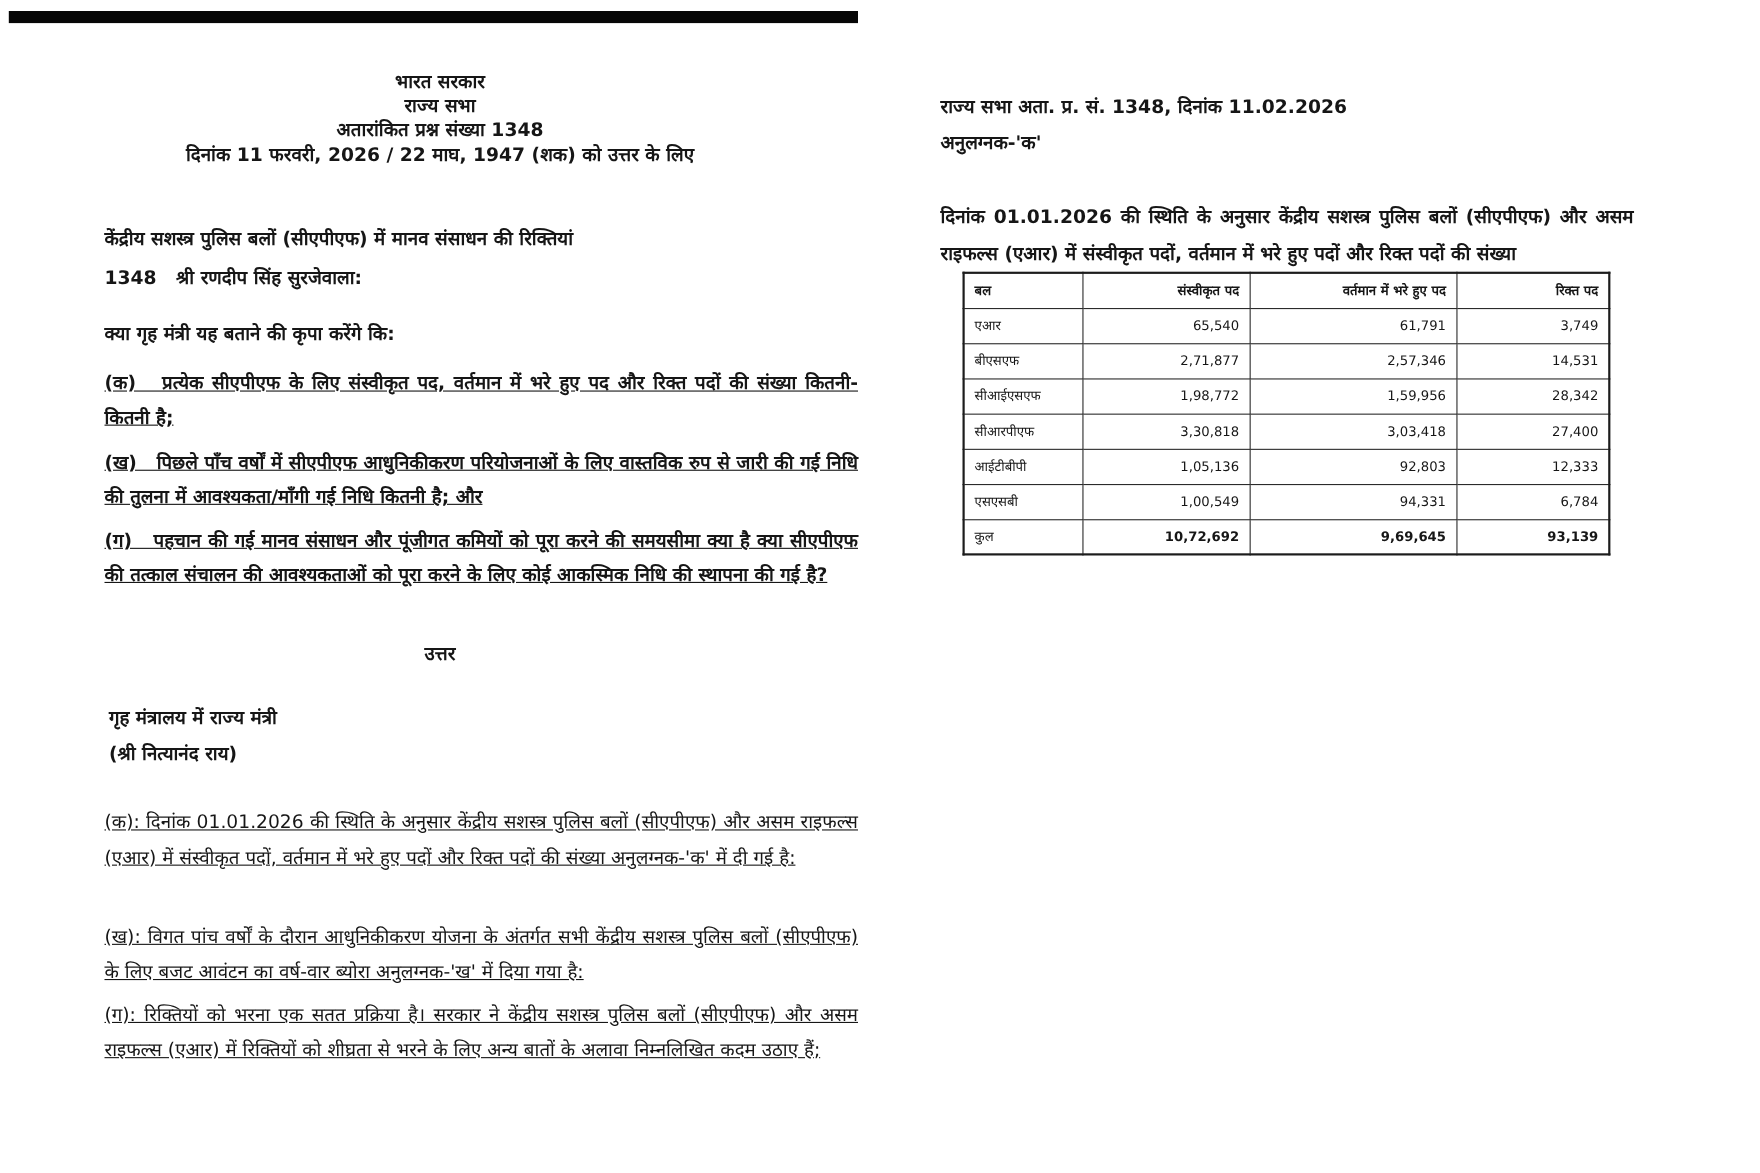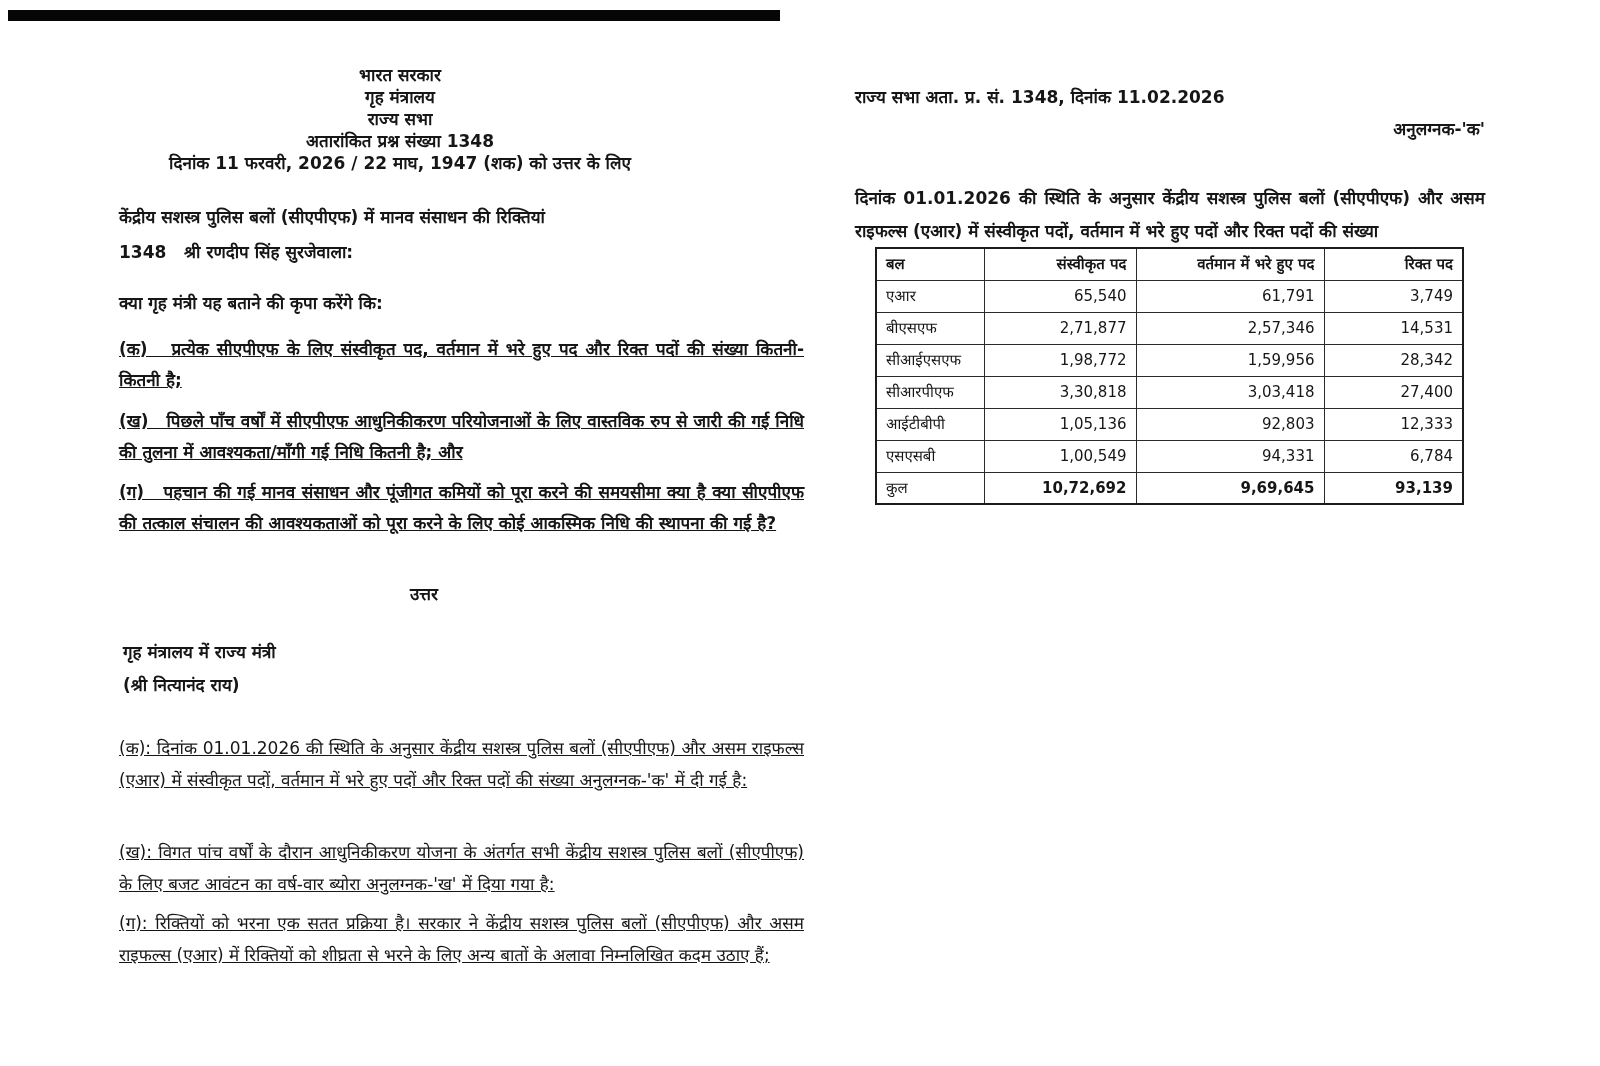--- a/index.html
+++ b/index.html
@@ -8,47 +8,47 @@
   .stage { position:relative; width:1600px; height:1066px; background:#ffffff;padding-left:36px; }
 
   
   .left-page { position:absolute; left:0; top:0; width:800px; height:1066px; }
   .scan-bar { position:absolute; left:8px; top:10px; width:772px; height:11px; background:#060606; }
 
   .lp-header { position:absolute; left:95px; top:64px; width:610px; text-align:center;
     font-weight:bold; font-size:17px; line-height:22px; }
   .lp-header div { white-space:nowrap; }
 
-  .blk { position:absolute; left:95px; width:685px; font-size:17px;margin-left:24px; }
+  .blk { position:absolute; left:95px; width:685px; font-size:17px; }
   .bold { font-weight:bold; }
   .just { text-align:justify; line-height:31px;text-decoration:underline; }
 
   .lp-subject      { top:205px; }
   .lp-qnum         { top:240px; }
   .lp-intro        { top:291px; }
   .lp-qpara-a      { top:334px; }
   .lp-qpara-b      { top:406px; }
   .lp-qpara-c      { top:477px; }
   .lp-answer-head  { top:582px; width:610px; text-align:center; }
   .lp-minister-1   { top:640px; left:99px; }
   .lp-minister-2   { top:673px; left:99px; }
   .lp-apara-a      { top:733px; line-height:31.5px; }
   .lp-apara-b      { top:837px; line-height:31.5px; }
   .lp-apara-c      { top:908px; line-height:31.5px; }
 
   
   .right-page { position:absolute; left:855px; top:0; width:630px; height:1066px; }
   .rp-ref   { position:absolute; top:85px;  left:0; width:630px; text-align:left; font-weight:bold; font-size:17px; }
-  .rp-annex { position:absolute; top:117px; left:0; width:630px; text-align:right; font-weight:bold; font-size:17px; }
+  .rp-annex { position:absolute; top:117px; left:0; width:630px; font-weight:bold; font-size:17px; }
   .rp-title { position:absolute; top:182px; left:0; width:630px; font-weight:bold; font-size:17px;
     line-height:33px; text-align:justify; }
 
   .rp-table-wrap { position:absolute; top:247px; left:20px; }
   table.annex { border-collapse:collapse; width:587px; table-layout:fixed;
-    font-size:15px; border:2px solid #1c1c1c; }
+    font-size:12px; border:2px solid #1c1c1c; }
   table.annex col.c0 { width:108px; }
   table.annex col.c1 { width:152px; }
   table.annex col.c2 { width:188px; }
   table.annex col.c3 { width:139px; }
   table.annex th, table.annex td { border:1px solid #2b2b2b; padding:4px 9px;
     height:32px; line-height:22px; overflow:hidden; white-space:nowrap; }
   table.annex th { font-weight:bold; text-align:right; }
   table.annex th.first, table.annex td.first { text-align:left; }
   table.annex td { text-align:right;margin-top:16px; }
   table.annex tr.total td { font-weight:bold; }
@@ -57,21 +57,20 @@
 </head>
 <body>
 
 <div class="stage">
 
   <div class="left-page">
     <div class="scan-bar"></div>
 
     <div class="lp-header">
       <div>भारत सरकार</div>
-      <div>गृह मंत्रालय</div>
       <div>राज्य सभा</div>
       <div>अतारांकित प्रश्न संख्या 1348</div>
       <div>दिनांक 11 फरवरी, 2026 / 22 माघ, 1947 (शक) को उत्तर के लिए</div>
     </div>
 
     <div class="blk bold lp-subject">केंद्रीय सशस्त्र पुलिस बलों (सीएपीएफ) में मानव संसाधन की रिक्तियां</div>
     <div class="blk bold lp-qnum">1348&nbsp;&nbsp;&nbsp;श्री रणदीप सिंह सुरजेवाला:</div>
     <div class="blk bold lp-intro">क्या गृह मंत्री यह बताने की कृपा करेंगे कि:</div>
 
     <div class="blk bold just lp-qpara-a">(क)&nbsp;&nbsp;&nbsp;प्रत्येक सीएपीएफ के लिए संस्वीकृत पद, वर्तमान में भरे हुए पद और रिक्त पदों की संख्या कितनी-कितनी है;</div>

